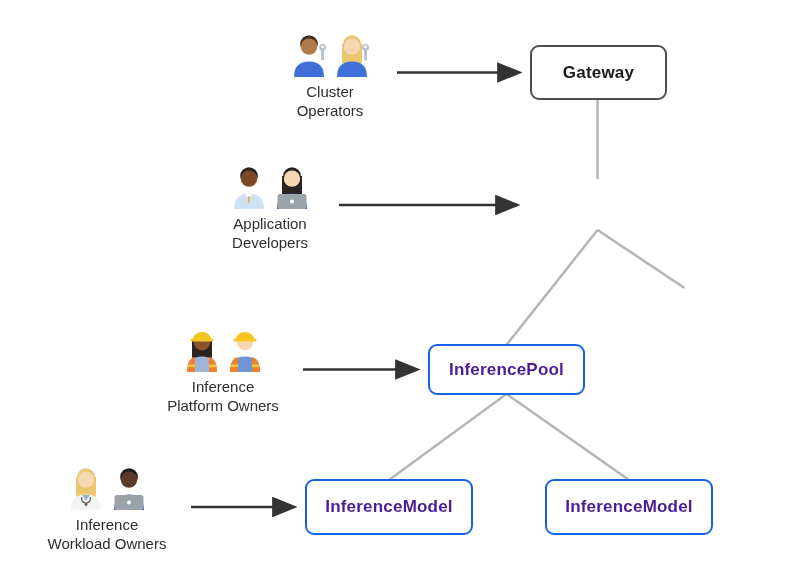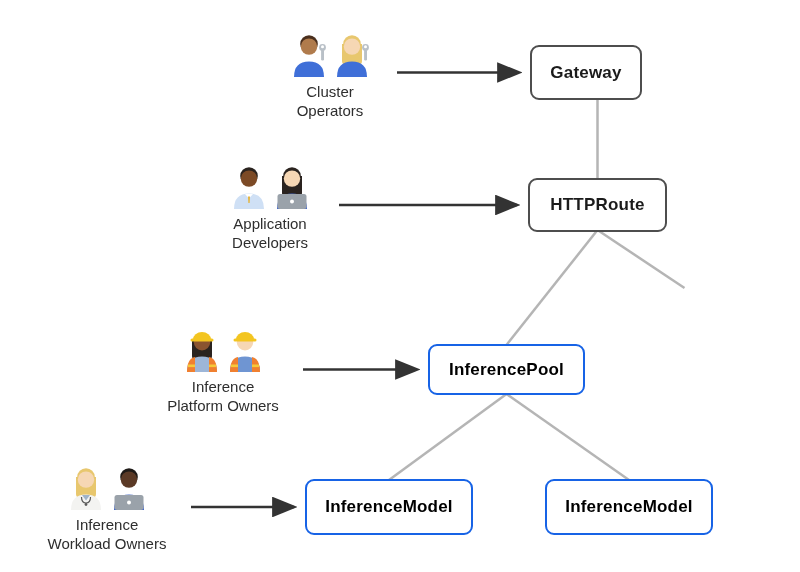--- a/index.html
+++ b/index.html
@@ -7,21 +7,21 @@
   .canvas{position:relative;width:800px;height:572px;background:#ffffff;overflow:hidden;}
   .layer{position:absolute;left:0;top:0;}
   .edge-gray{stroke:#b5b5b5;stroke-width:2.5;fill:none;}
   .edge-dark{stroke:#333333;stroke-width:2.3;fill:none;marker-end:url(#arrowhead);}
   .node{
     position:absolute;display:flex;align-items:center;justify-content:center;
     background:#ffffff;border-radius:9px;font-weight:bold;font-size:17px;
     letter-spacing:.2px;box-sizing:border-box;
   }
   .node.dark{border:2.2px solid #4e4e4e;color:#1b1b1b;}
-  .node.blue{border:2.2px solid #1763e6;color:#000000;}
+  .node.blue{border:2.2px solid #1763e6;color:#4c1d95;}
   .persona{position:absolute;width:170px;text-align:center;}
   .figs{display:flex;justify-content:center;align-items:flex-end;gap:3px;height:46px;}
   .figs svg{display:block;}
   .plabel{margin-top:6px;font-size:15px;line-height:1.26;color:#2e2e2e;white-space:pre-line;}
 </style>
 </head>
 <body>
 
 <div class="canvas">
 
@@ -35,27 +35,24 @@
     <line class="edge-gray" x1="597.5" y1="230" x2="684.5" y2="288"></line>
     <line class="edge-gray" x1="597.5" y1="230" x2="506.5" y2="345"></line>
     <line class="edge-gray" x1="506.5" y1="394" x2="389" y2="480"></line>
     <line class="edge-gray" x1="506.5" y1="394" x2="629" y2="480"></line>
     <line class="edge-dark" x1="397" y1="72.5" x2="519" y2="72.5"></line>
     <line class="edge-dark" x1="339" y1="205" x2="517" y2="205"></line>
     <line class="edge-dark" x1="303" y1="369.5" x2="417" y2="369.5"></line>
     <line class="edge-dark" x1="191" y1="507" x2="294" y2="507"></line>
   </svg>
 
-  <div class="node dark" style="left:530px;top:45px;width:112px;height:55px">
+  <div class="node dark" style="left:530px;top:45px;width:137px;height:55px">
     <span>Gateway</span>
   </div>
 
-  <div class="node dark" style="left:528px;top:178px;width:139px;height:54px">
-    <span>HTTPRoute</span>
-  </div>
 
 
   <div class="node blue" style="left:428px;top:344px;width:157px;height:51px">
     <span>InferencePool</span>
   </div>
 
   <div class="node blue" style="left:305px;top:479px;width:168px;height:56px">
     <span>InferenceModel</span>
   </div>
 

